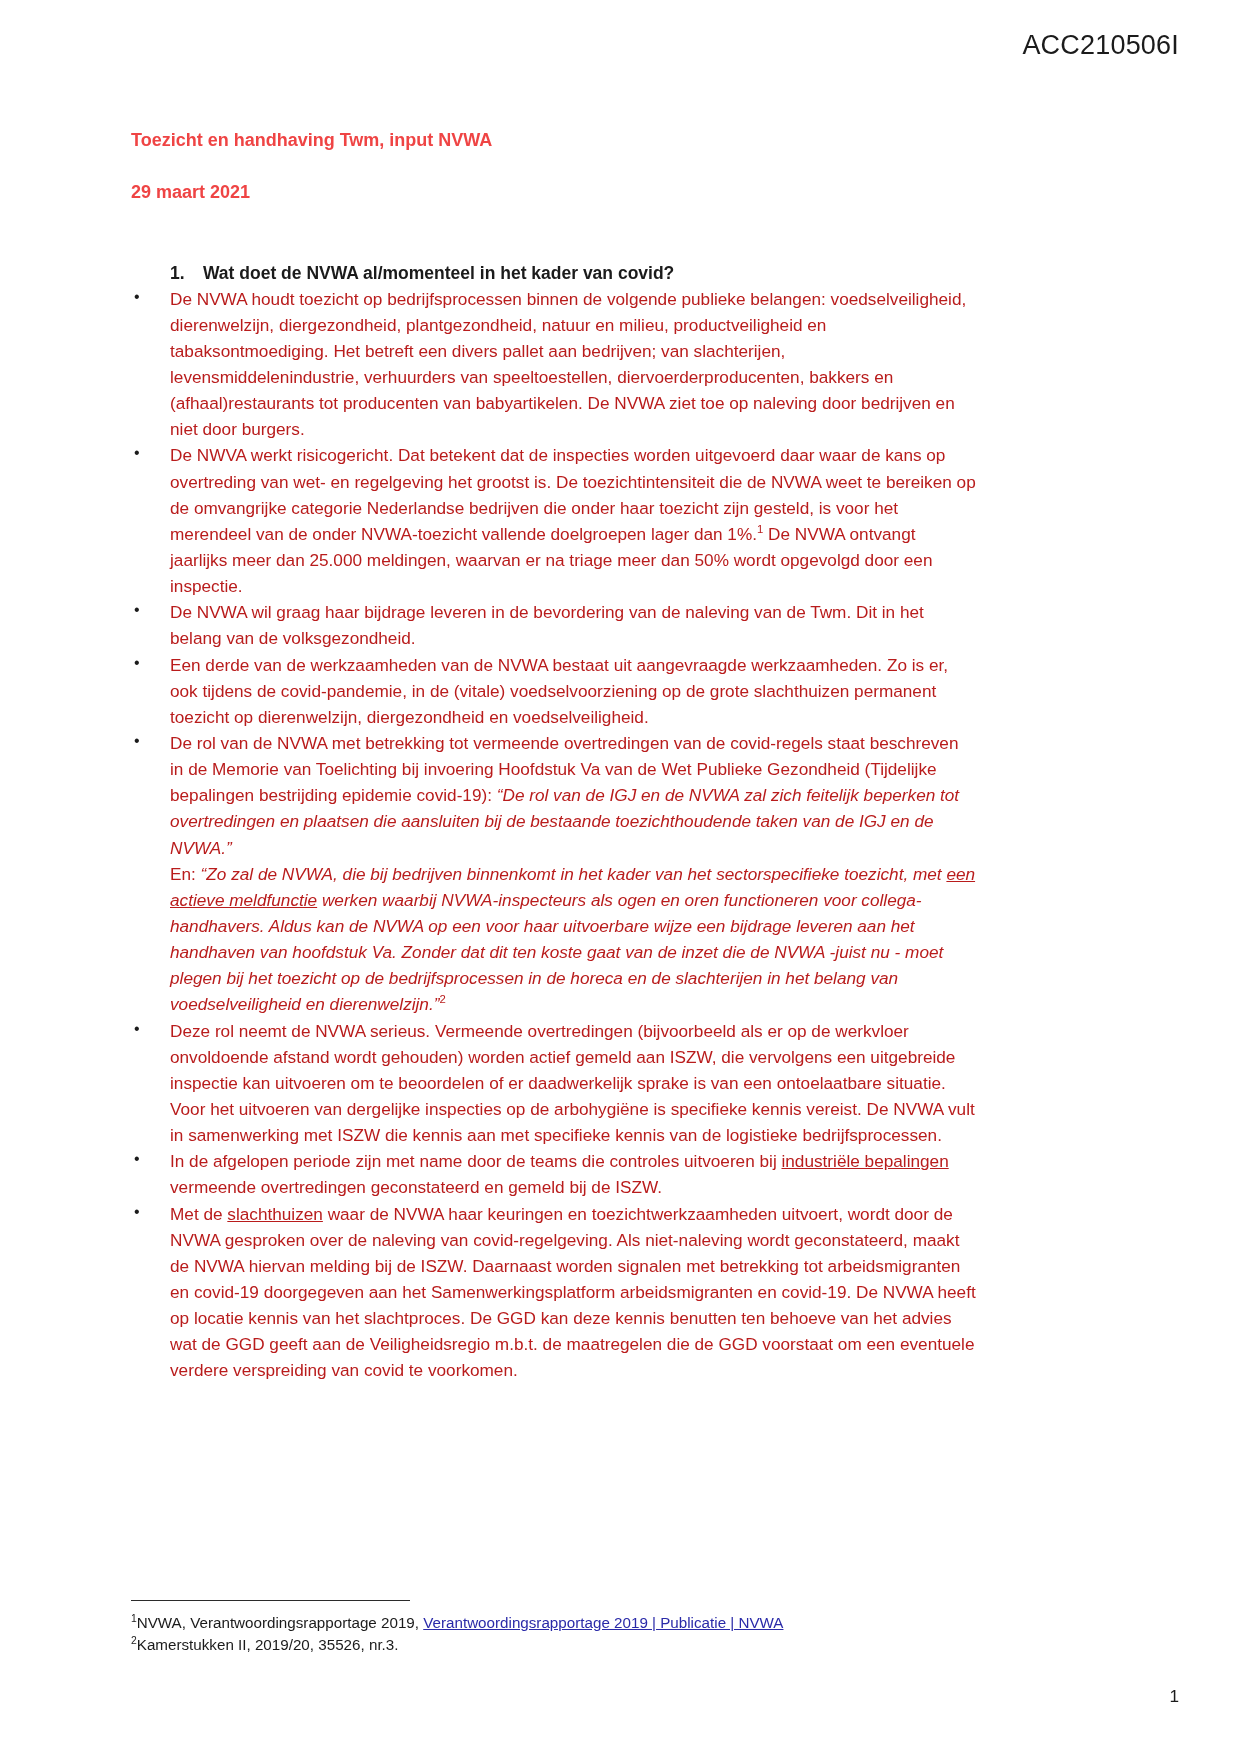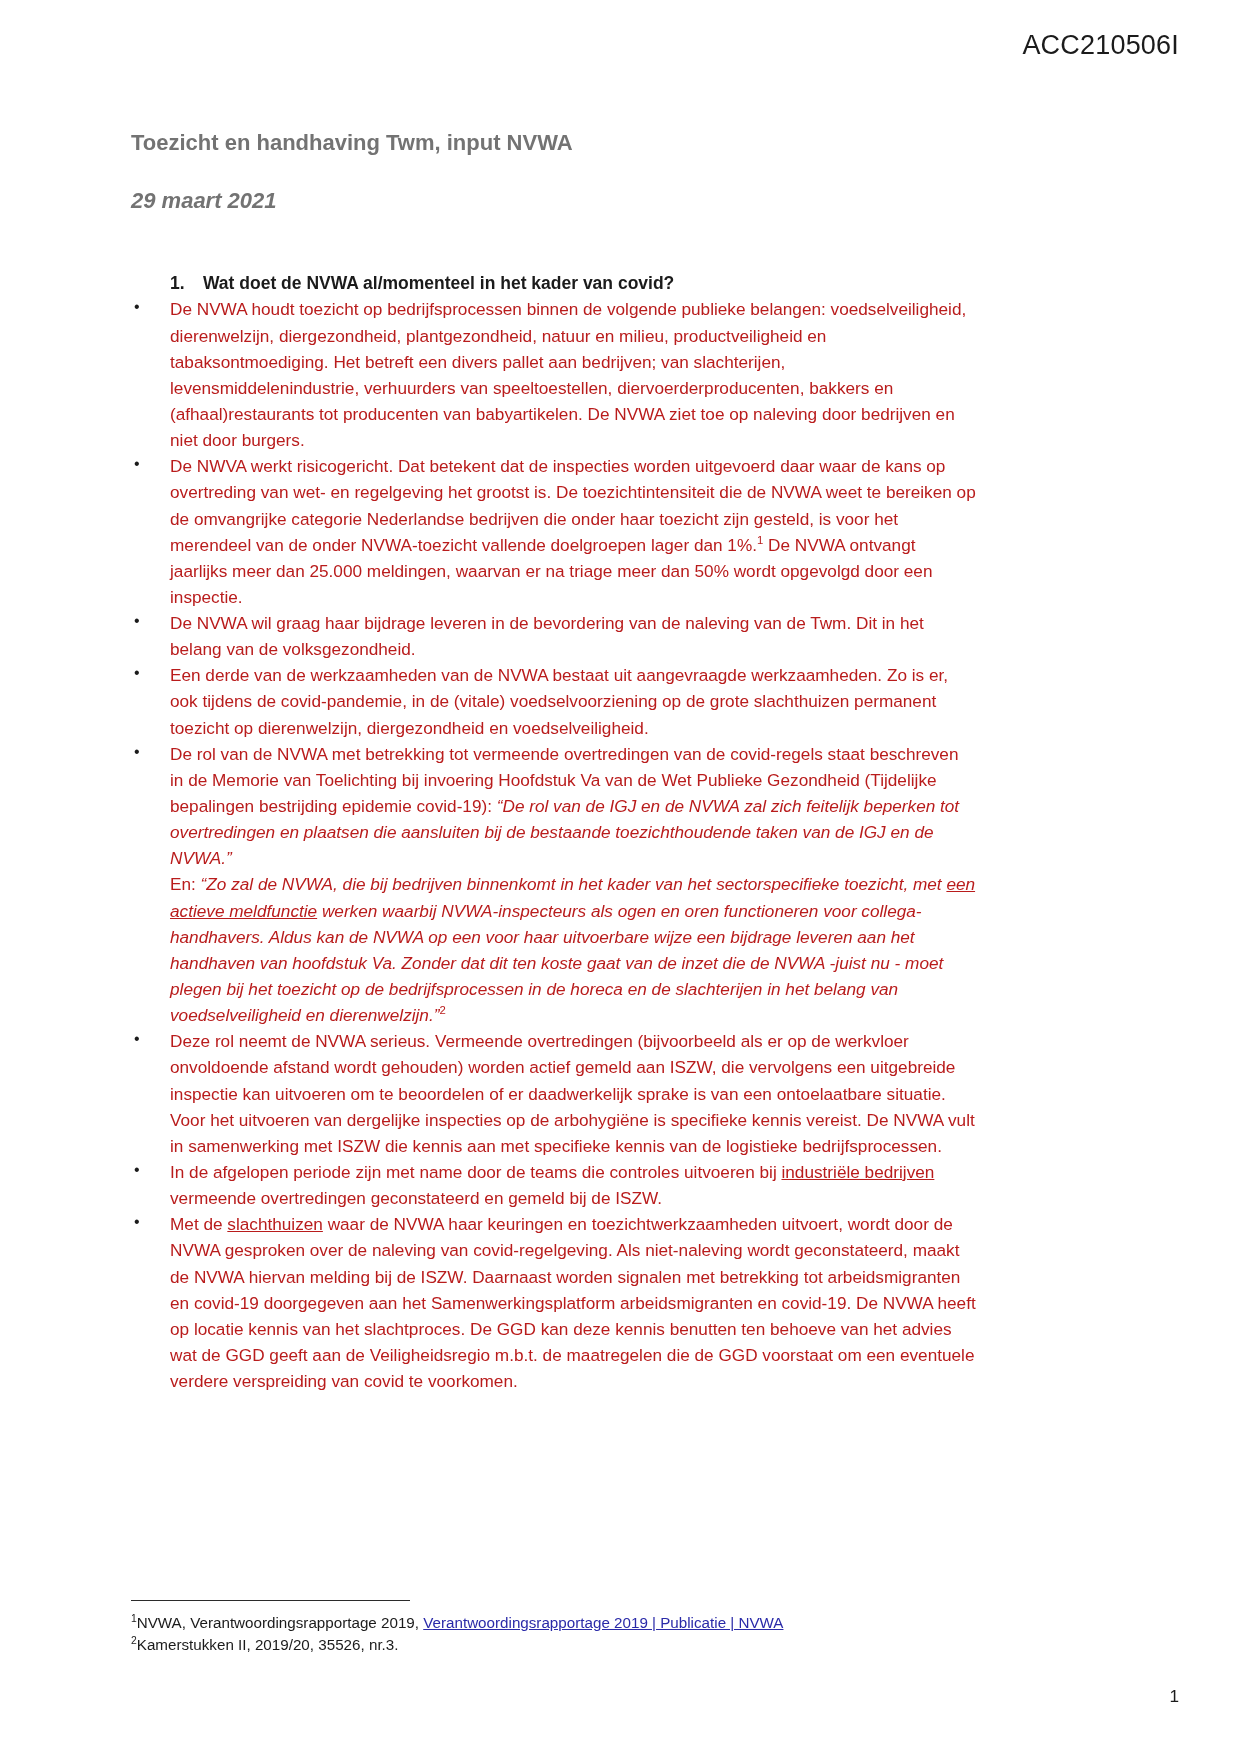--- a/index.html
+++ b/index.html
@@ -38,25 +38,25 @@
   .content {
     position: absolute;
     left: 131px;
     top: 128px;
     width: 845px;
   }
 
   .doc-title,
   .doc-date {
     font-weight: bold;
-    font-size: 22px;
+    font-size: 18px;
     line-height: 1.35;
-    color: #737373;
-  }
-  .doc-date { margin-top: 28px; font-style: italic; }
+    color: #ef4444;
+  }
+  .doc-date { margin-top: 28px; }
 
   
   .numbered-heading {
     display: flex;
     margin-top: 58px;
     margin-left: 39px;
   }
   .numbered-heading .num {
     font-weight: bold;
     font-size: 17.5px;
@@ -173,21 +173,21 @@
       <li>
         <span>De rol van de NVWA met betrekking tot vermeende overtredingen van de covid-regels staat beschreven in de Memorie van Toelichting bij invoering Hoofdstuk Va van de Wet Publieke Gezondheid (Tijdelijke bepalingen bestrijding epidemie covid-19): </span><span class="q">“De rol van de IGJ en de NVWA zal zich feitelijk beperken tot overtredingen en plaatsen die aansluiten bij de bestaande toezichthoudende taken van de IGJ en de NVWA.”</span><br>
         <span>En: </span><span class="q">“Zo zal de NVWA, die bij bedrijven binnenkomt in het kader van het sectorspecifieke toezicht, met </span><span class="q u">een actieve meldfunctie</span><span class="q"> werken waarbij NVWA-inspecteurs als ogen en oren functioneren voor collega-handhavers. Aldus kan de NVWA op een voor haar uitvoerbare wijze een bijdrage leveren aan het handhaven van hoofdstuk Va. Zonder dat dit ten koste gaat van de inzet die de NVWA -juist nu - moet plegen bij het toezicht op de bedrijfsprocessen in de horeca en de slachterijen in het belang van voedselveiligheid en dierenwelzijn.”</span><sup>2</sup>
       </li>
 
       <li>
         <span>Deze rol neemt de NVWA serieus. Vermeende overtredingen (bijvoorbeeld als er op de werkvloer onvoldoende afstand wordt gehouden) worden actief gemeld aan ISZW, die vervolgens een uitgebreide inspectie kan uitvoeren om te beoordelen of er daadwerkelijk sprake is van een ontoelaatbare situatie. Voor het uitvoeren van dergelijke inspecties op de arbohygiëne is specifieke kennis vereist. De NVWA vult in samenwerking met ISZW die kennis aan met specifieke kennis van de logistieke bedrijfsprocessen.</span>
       </li>
 
       <li>
-        <span>In de afgelopen periode zijn met name door de teams die controles uitvoeren bij </span><span class="u">industriële bedrijven</span><span> vermeende overtredingen geconstateerd en gemeld bij de ISZW.</span>
+        <span>In de afgelopen periode zijn met name door de teams die controles uitvoeren bij </span><span class="u">industriële bepalingen</span><span> vermeende overtredingen geconstateerd en gemeld bij de ISZW.</span>
       </li>
 
       <li>
         <span>Met de </span><span class="u">slachthuizen</span><span> waar de NVWA haar keuringen en toezichtwerkzaamheden uitvoert, wordt door de NVWA gesproken over de naleving van covid-regelgeving. Als niet-naleving wordt geconstateerd, maakt de NVWA hiervan melding bij de ISZW. Daarnaast worden signalen met betrekking tot arbeidsmigranten en covid-19 doorgegeven aan het Samenwerkingsplatform arbeidsmigranten en covid-19. De NVWA heeft op locatie kennis van het slachtproces. De GGD kan deze kennis benutten ten behoeve van het advies wat de GGD geeft aan de Veiligheidsregio m.b.t. de maatregelen die de GGD voorstaat om een eventuele verdere verspreiding van covid te voorkomen.</span>
       </li>
 
     </ul>
   </div>
 
   <div class="footnote-area">

